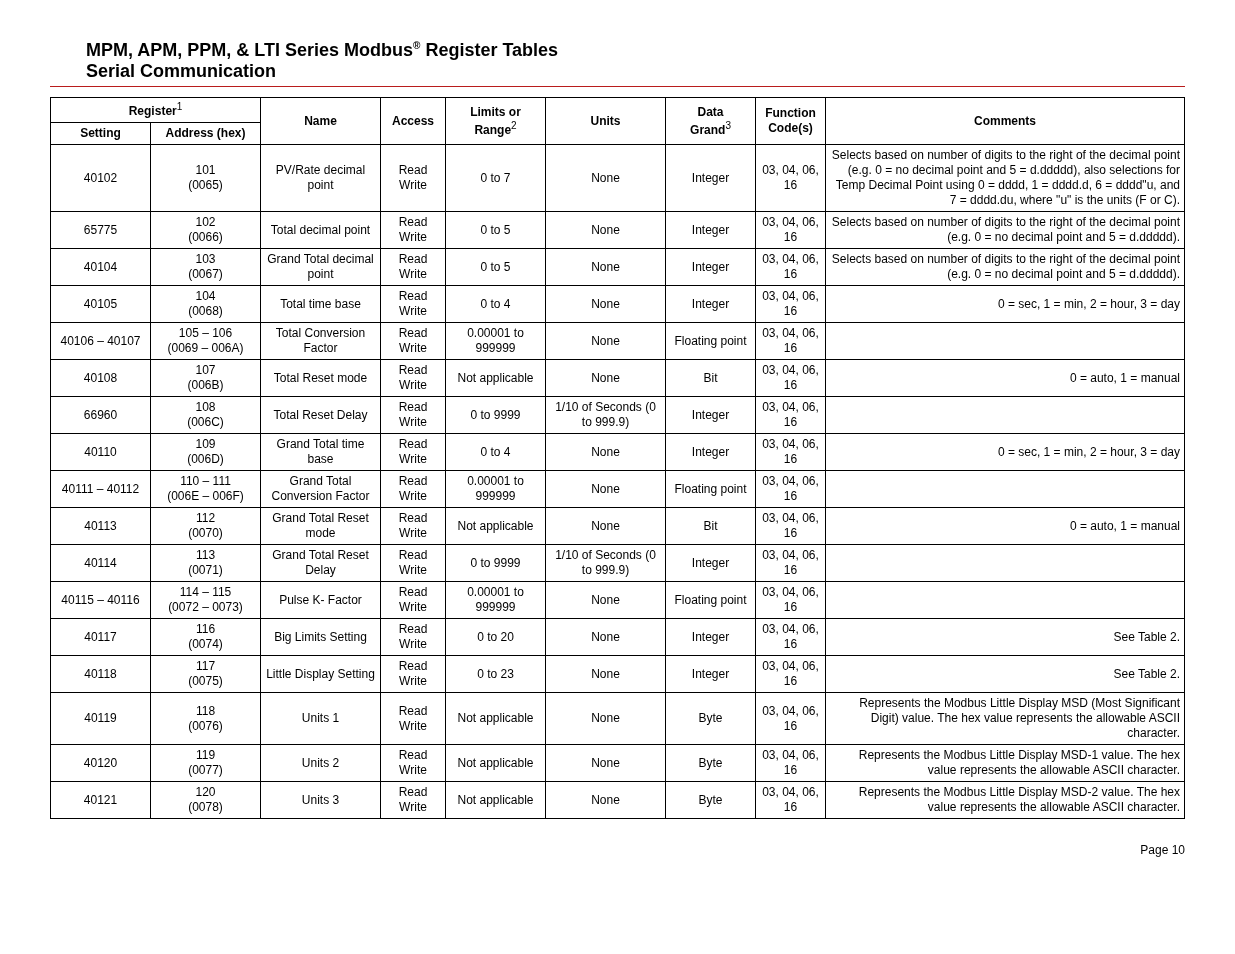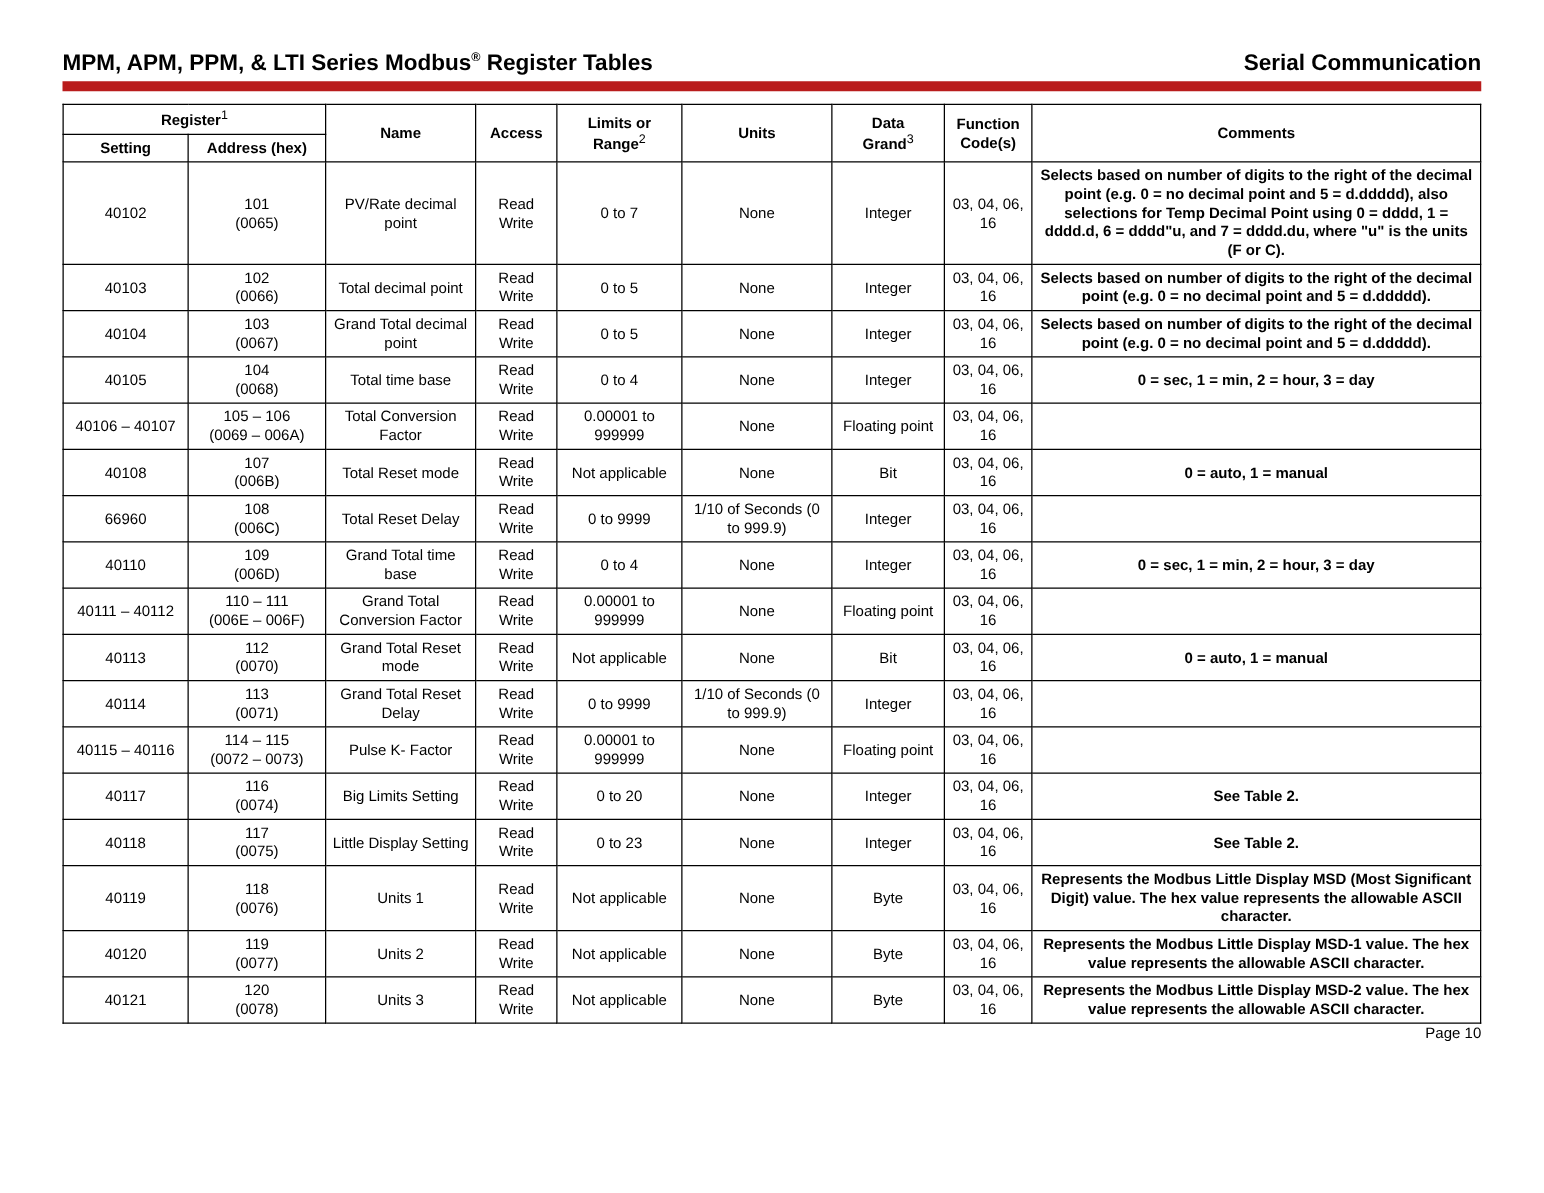--- a/index.html
+++ b/index.html
@@ -7,23 +7,24 @@
     font-size: 12px;
     color: #000;
     margin: 0;
     padding: 40px 50px 30px 50px;
     background: #fff;
   }
   .header-row {
     display: flex;
     justify-content: space-between;
     align-items: baseline;
-    border-bottom: 8px solid #b91c1c;
+    border-bottom: 1px solid #b91c1c;
     padding-bottom: 4px;
     margin-bottom: 10px;
+    flex-direction: column;
   }
   .header-left {
     font-size: 18px;
     font-weight: bold;
   }
   .header-right {
     font-size: 18px;
     font-weight: bold;
     margin-left: 36px;
   }
@@ -38,33 +39,34 @@
     padding: 3px 4px;
     vertical-align: middle;
     font-size: 12px;
     line-height: 1.25;
   }
   th {
     font-weight: bold;
     text-align: center;
   }
   td { text-align: center; }
-  td.comments { text-align: center; font-weight: bold; }
+  td.comments { text-align: right; }
   col.c-num { width: 100px; }
   col.c-addr { width: 110px; }
   col.c-name { width: 120px; }
   col.c-access { width: 65px; }
   col.c-limits { width: 100px; }
   col.c-units { width: 120px; }
   col.c-dtype { width: 90px; }
   col.c-fcode { width: 70px; }
   col.c-comments { }
   .footer {
     text-align: right;
     font-size: 12px;
+    margin-top: 24px;
   }
 </style>
 </head>
 <body>
 
 <div class="header-row">
   <div class="header-left">
     <span>MPM, APM, PPM, &amp; LTI Series Modbus</span><span class="sup">®</span><span> Register Tables</span>
   </div>
   <div class="header-right">Serial Communication</div>
@@ -115,21 +117,21 @@
         <td>101<br>(0065)</td>
         <td>PV/Rate decimal point</td>
         <td>Read Write</td>
         <td>0 to 7</td>
         <td>None</td>
         <td>Integer</td>
         <td>03, 04, 06, 16</td>
         <td class="comments">Selects based on number of digits to the right of the decimal point (e.g. 0 = no decimal point and 5 = d.ddddd), also selections for Temp Decimal Point using 0 = dddd, 1 = dddd.d, 6 = dddd"u, and 7 = dddd.du, where "u" is the units (F or C).</td>
       </tr>
       <tr>
-        <td>40103</td>
+        <td>65775</td>
         <td>102<br>(0066)</td>
         <td>Total decimal point</td>
         <td>Read Write</td>
         <td>0 to 5</td>
         <td>None</td>
         <td>Integer</td>
         <td>03, 04, 06, 16</td>
         <td class="comments">Selects based on number of digits to the right of the decimal point (e.g. 0 = no decimal point and 5 = d.ddddd).</td>
       </tr>
       <tr>

